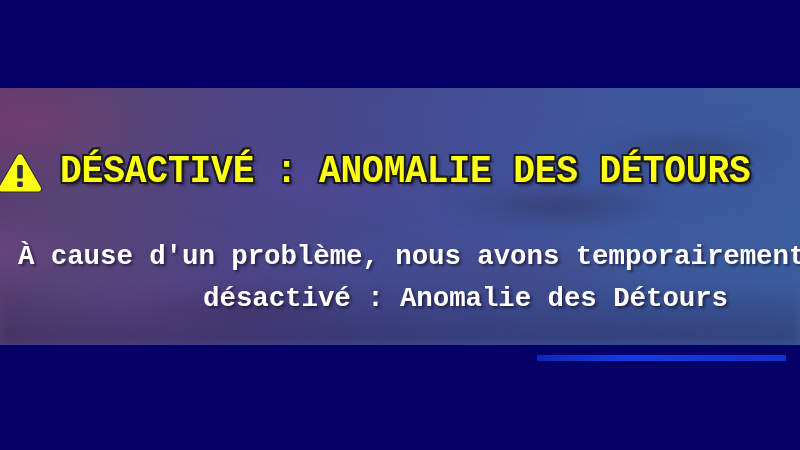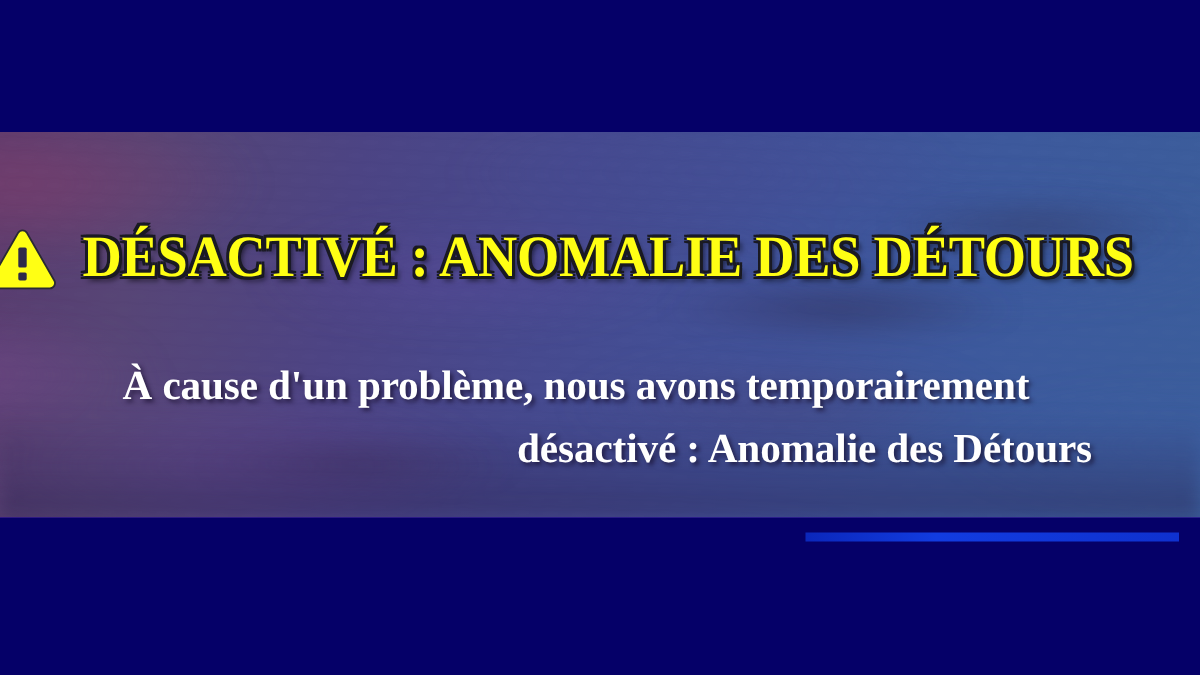--- a/index.html
+++ b/index.html
@@ -5,22 +5,22 @@
   html, body {
     margin: 0;
     padding: 0;
     background: #000;
   }
   #screen {
     position: relative;
     width: 800px;
     height: 450px;
     overflow: hidden;
-    background: #6d28d9;
-    font-family: Liberation Serif, serif;
+    background: #4d7c0f;
+    font-family: Liberation Mono, monospace;
   }
 
   
   .band {
     position: absolute;
     left: 0;
     width: 800px;
     background: #050068;
     z-index: 5;
   }

